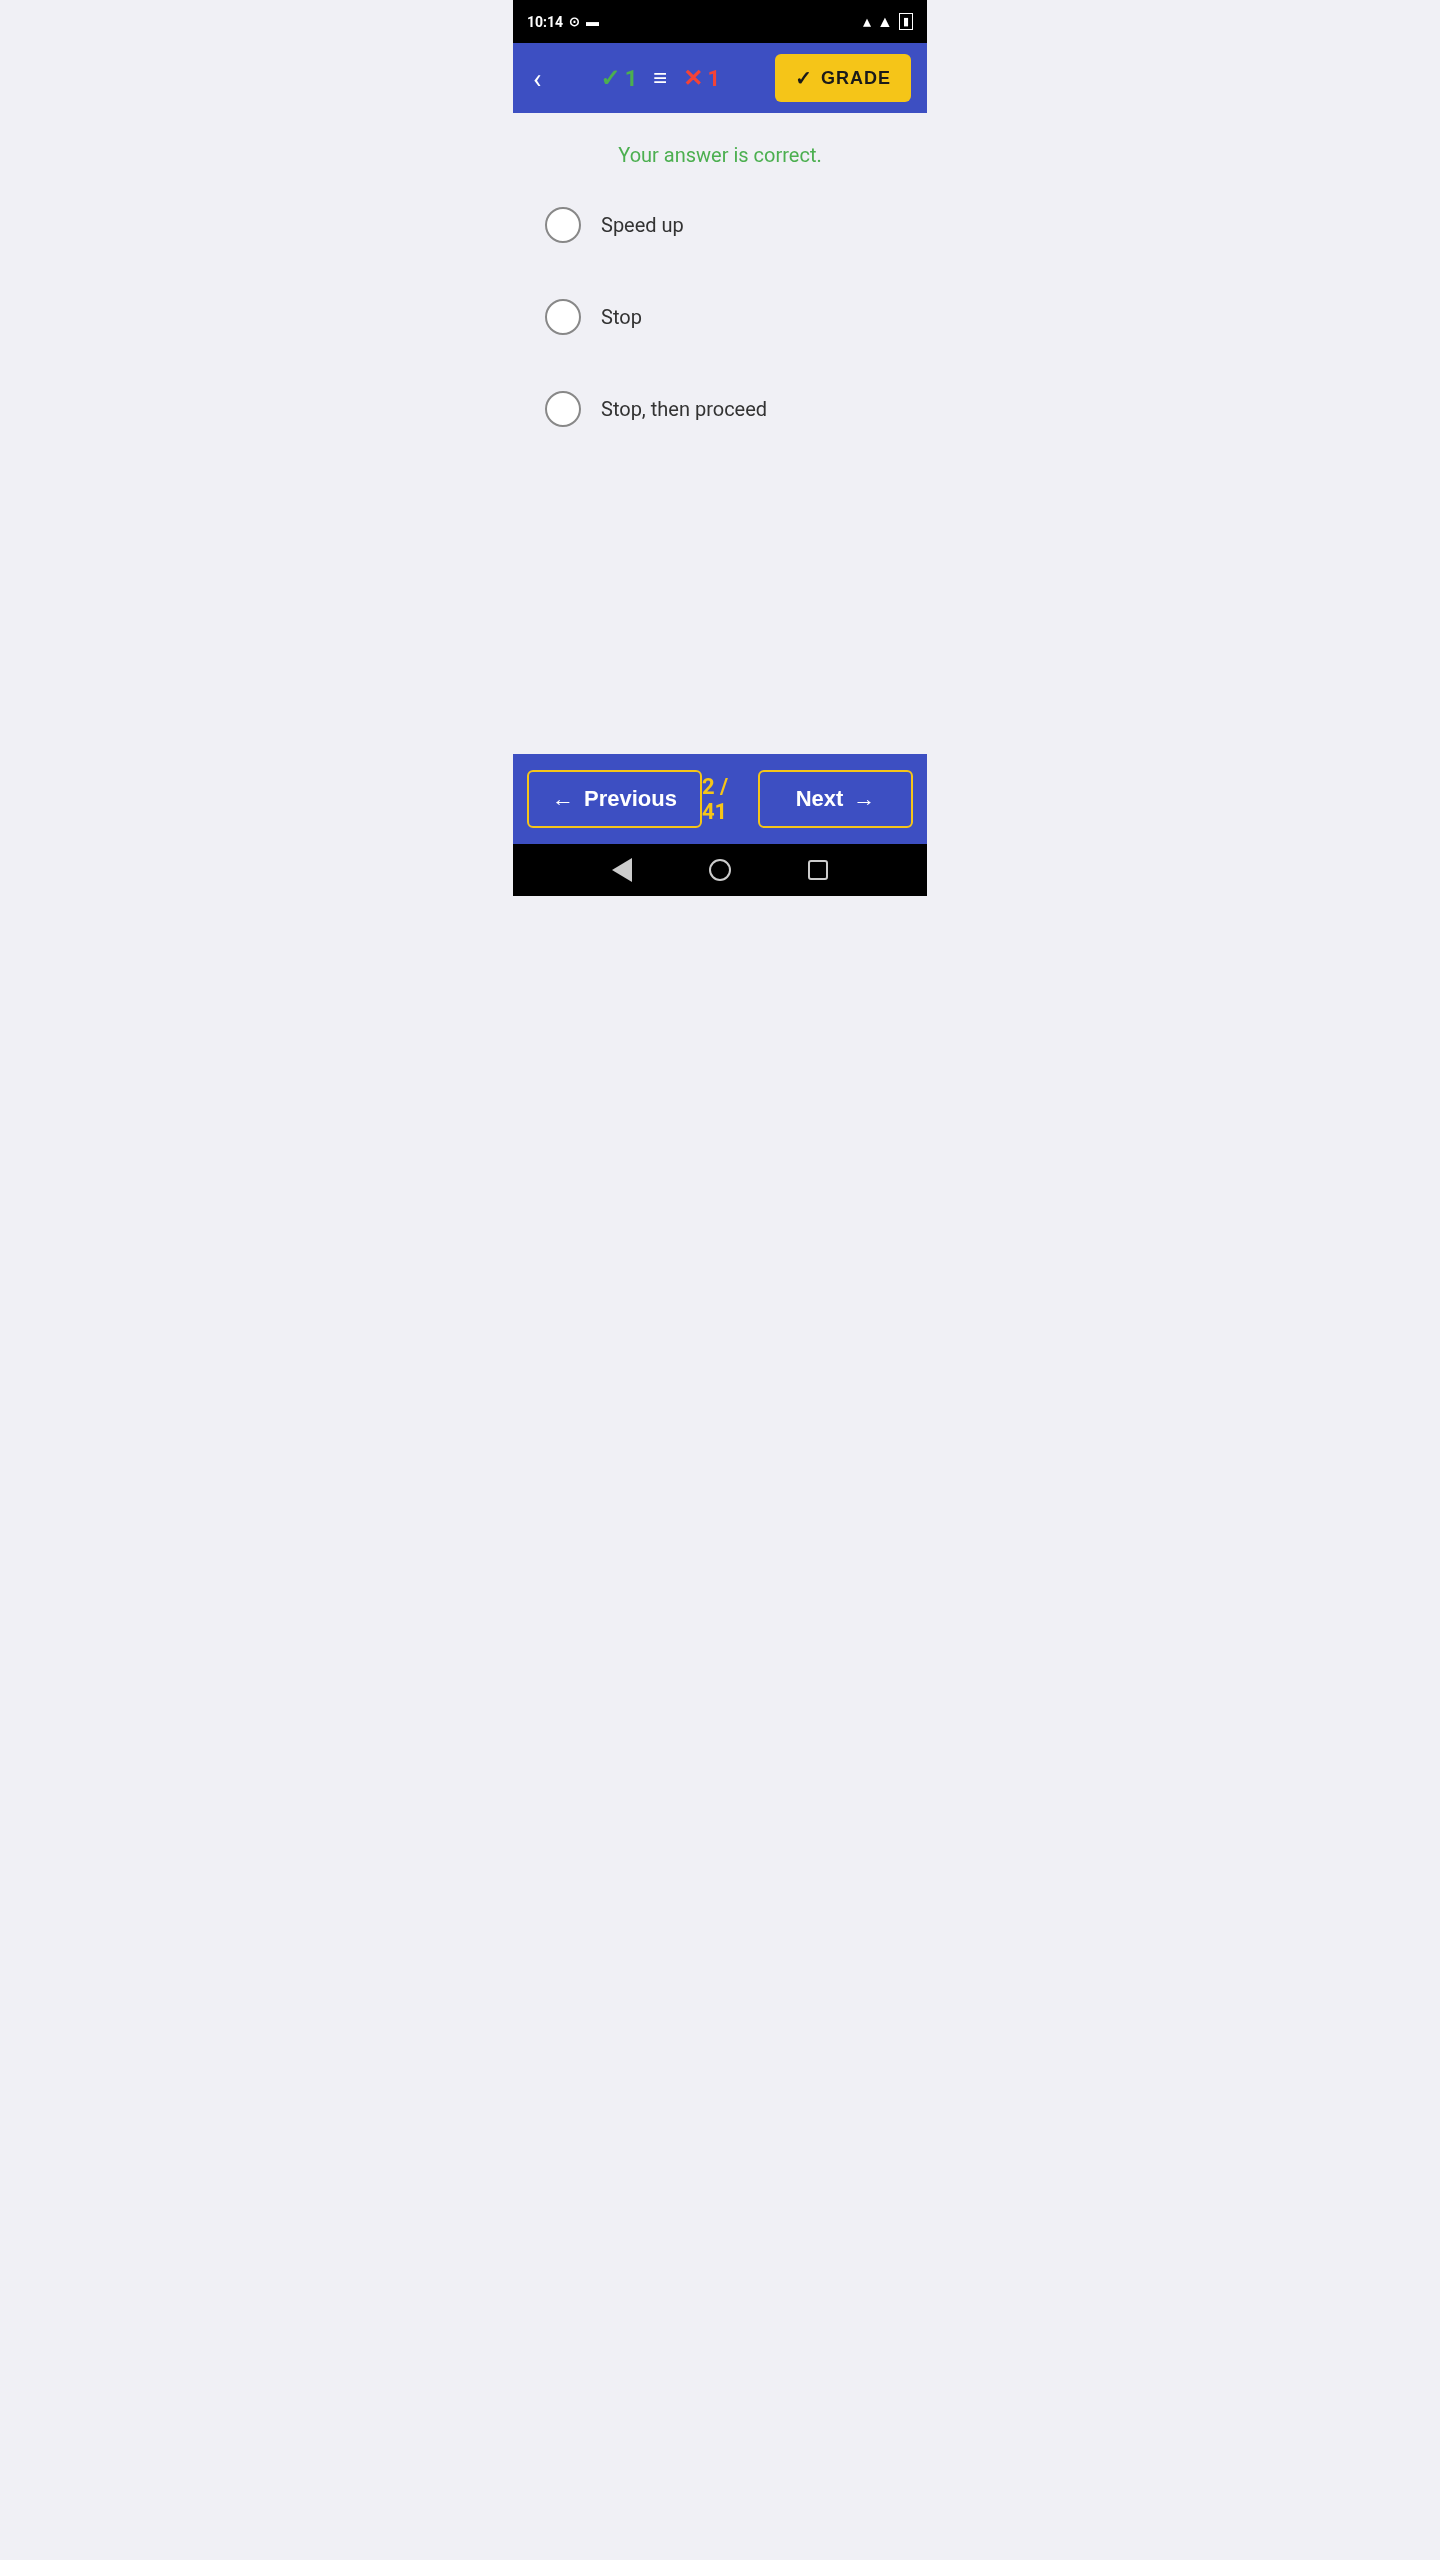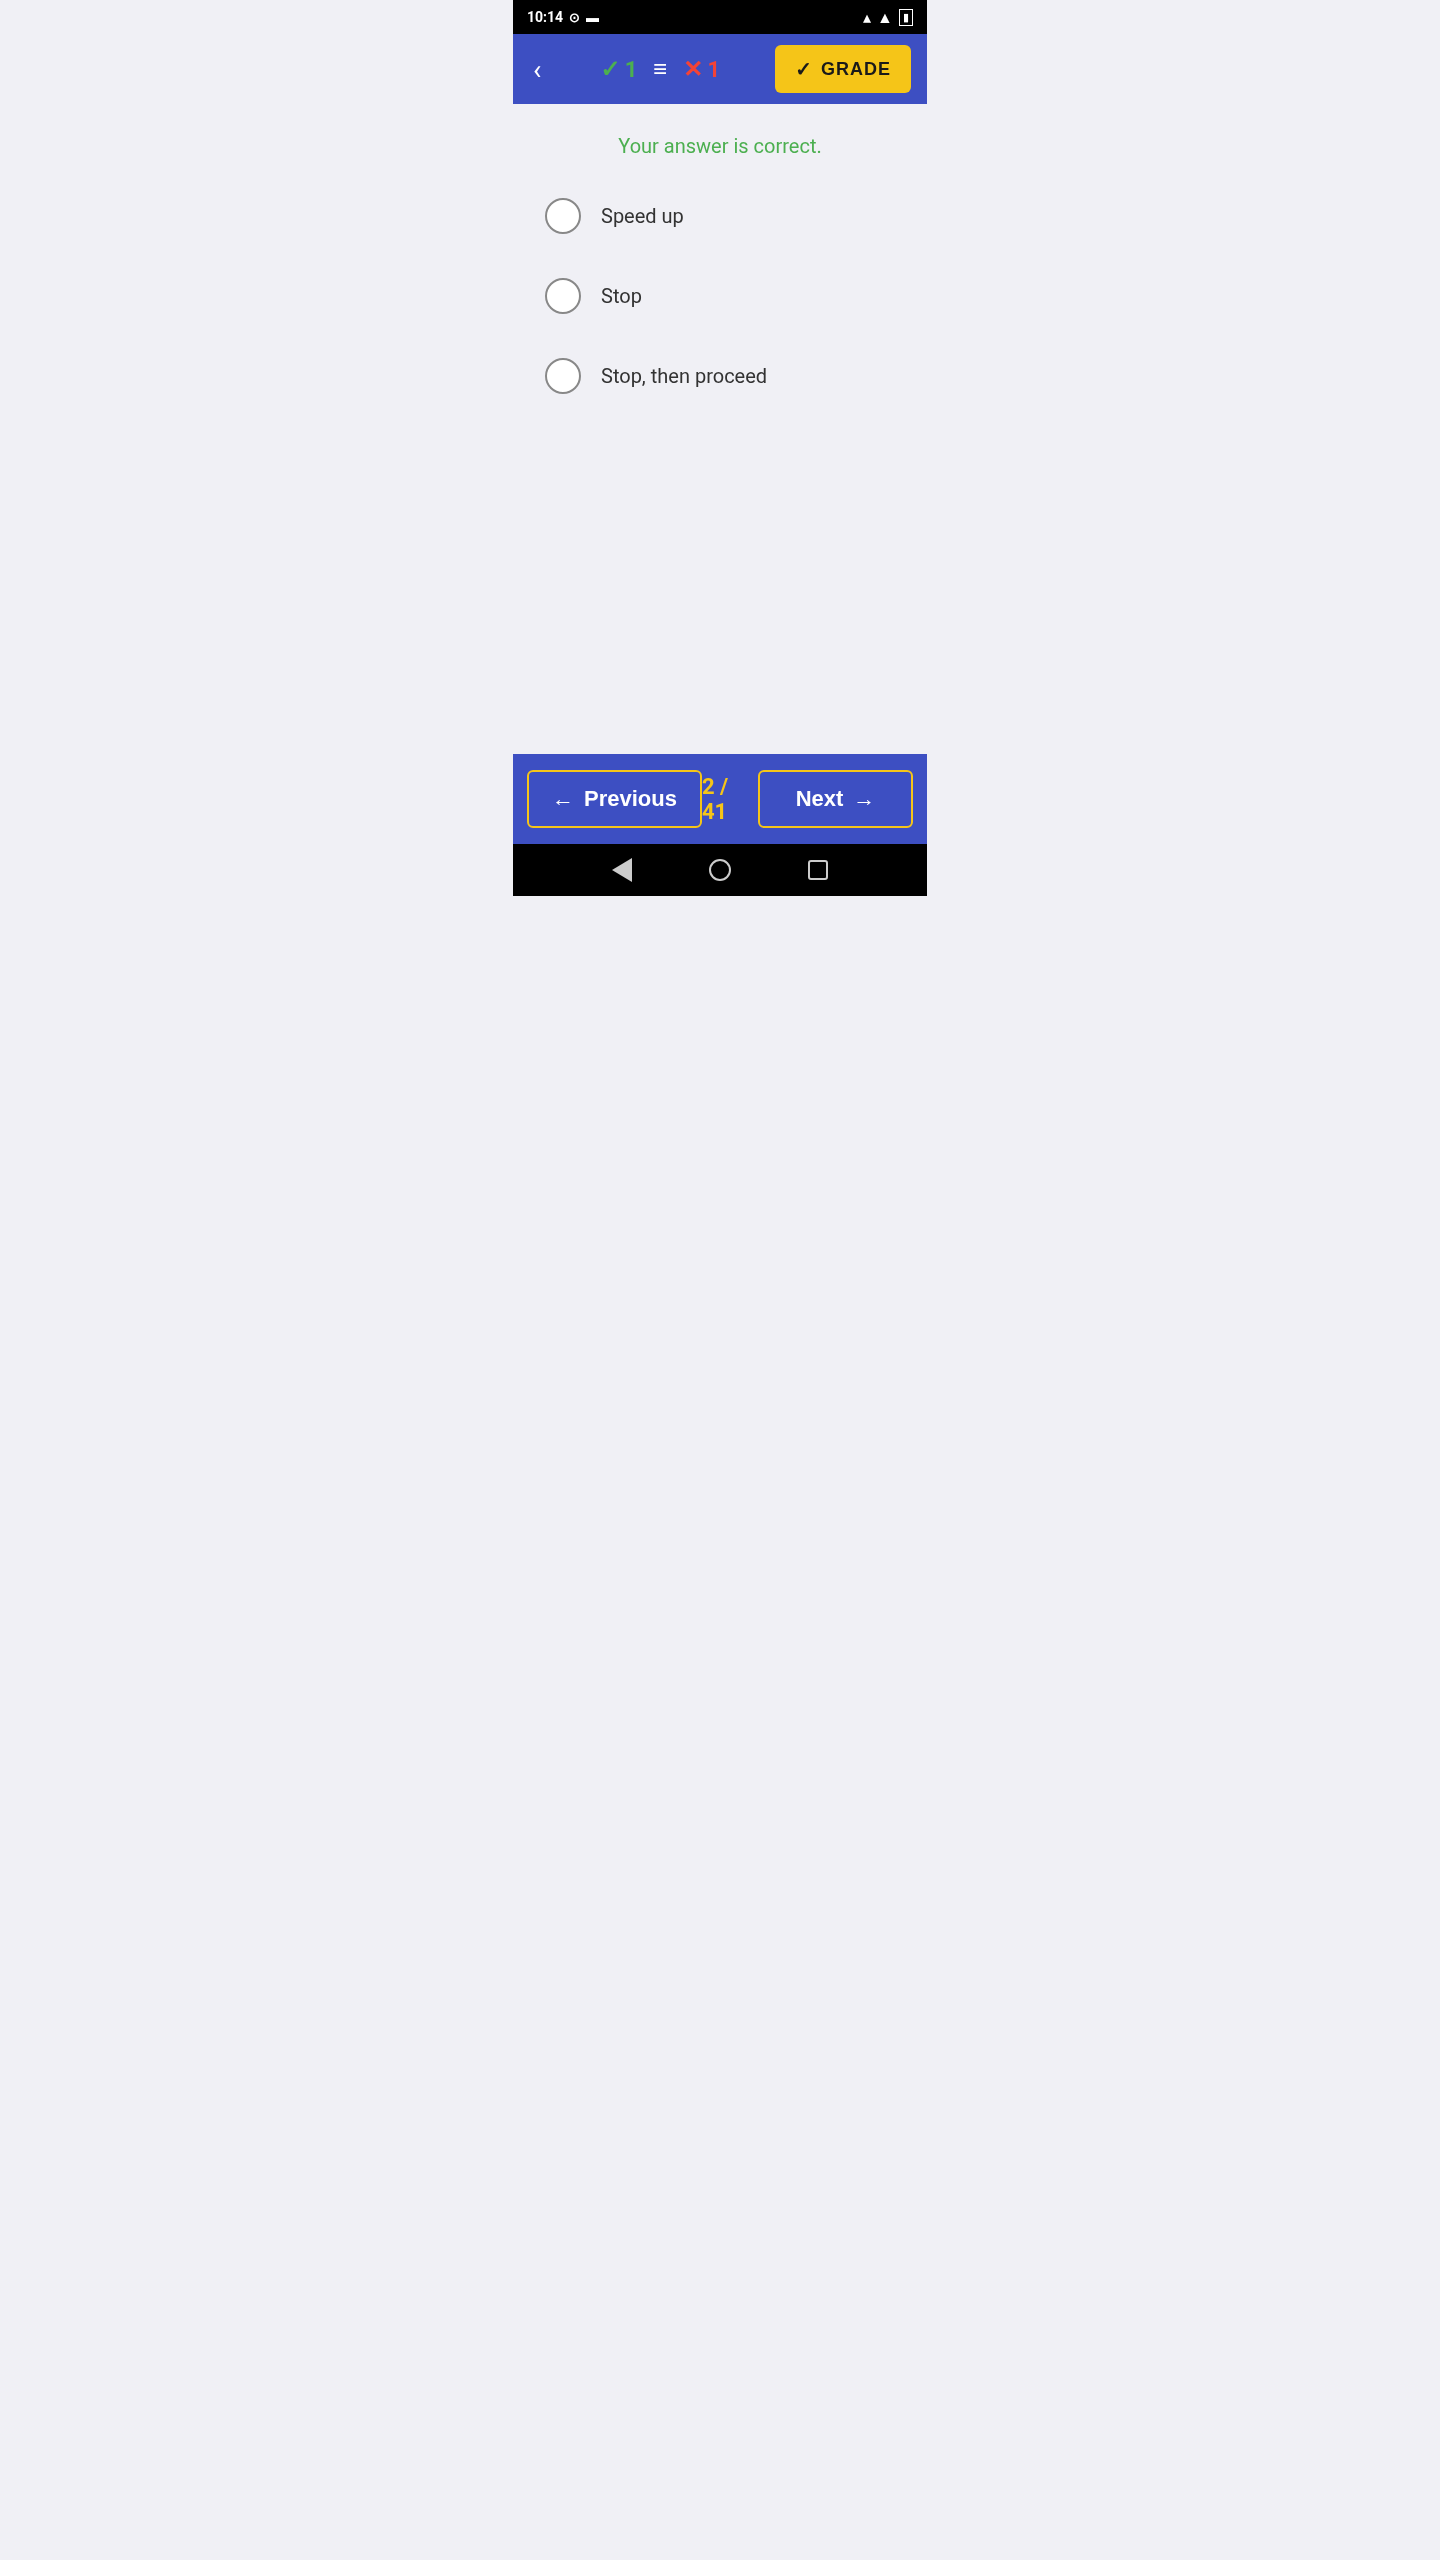--- a/index.html
+++ b/index.html
@@ -21,21 +21,21 @@
     }
 
     
     .status-bar {
       background: #000;
       color: #fff;
       display: flex;
       justify-content: space-between;
       align-items: center;
       padding: 6px 14px;
-      height: 34px;
+      height: 43px;
     }
 
     .status-bar-left {
       font-size: 14px;
       font-weight: bold;
       display: flex;
       align-items: center;
       gap: 6px;
     }
 
@@ -139,21 +139,21 @@
       font-size: 24px;
       font-weight: bold;
       line-height: 1.4;
       margin-bottom: 32px;
     }
 
     
     .options-list {
       display: flex;
       flex-direction: column;
-      gap: 0;
+      gap: 12px;
     }
 
     .option-item {
       display: flex;
       align-items: center;
       gap: 20px;
       padding: 22px 8px;
       cursor: pointer;
     }
 

